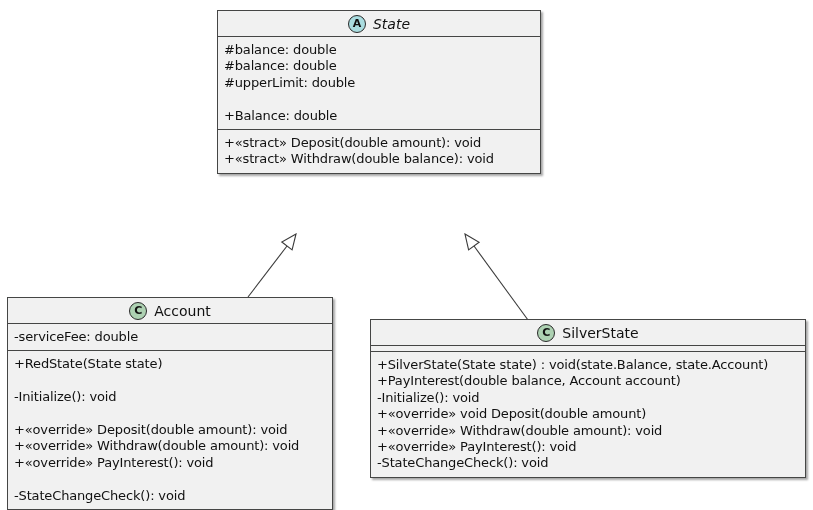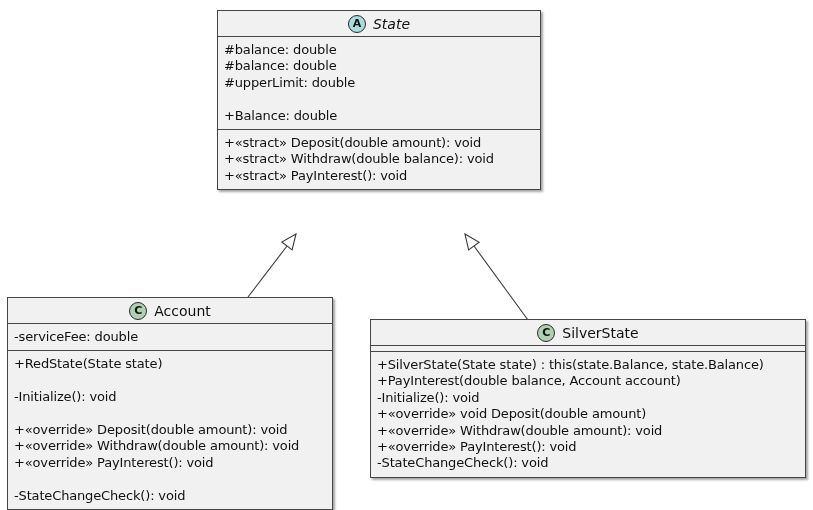--- a/index.html
+++ b/index.html
@@ -90,21 +90,20 @@
     <div class="uml-section uml-fields">
         <div class="member-line">#balance: double</div>
         <div class="member-line">#balance: double</div>
         <div class="member-line">#upperLimit: double</div>
         <div class="member-line">&nbsp;</div>
         <div class="member-line">+Balance: double</div>
       </div>
     <div class="uml-section uml-methods">
         <div class="member-line">+«stract» Deposit(double amount): void</div>
         <div class="member-line">+«stract» Withdraw(double balance): void</div>
-        <div class="member-line">+«stract» PayInterest(): void</div>
       </div>
   </div>
 
   <div class="uml-class" style="left:7px; top:297px; width:324px;">
     <div class="uml-header">
       <span class="stereo-circle stereo-class">C</span>
       <span class="uml-title">Account</span>
     </div>
     <div class="uml-section uml-fields">
         <div class="member-line">-serviceFee: double</div>
@@ -122,21 +121,21 @@
       </div>
   </div>
 
   <div class="uml-class" style="left:370px; top:319px; width:434px;">
     <div class="uml-header">
       <span class="stereo-circle stereo-class">C</span>
       <span class="uml-title">SilverState</span>
     </div>
     <div class="uml-section uml-fields uml-fields-empty"></div>
     <div class="uml-section uml-methods">
-        <div class="member-line">+SilverState(State state) : this(state.Balance, state.Balance)</div>
+        <div class="member-line">+SilverState(State state) : void(state.Balance, state.Account)</div>
         <div class="member-line">+PayInterest(double balance, Account account)</div>
         <div class="member-line">-Initialize(): void</div>
         <div class="member-line">+«override» void Deposit(double amount)</div>
         <div class="member-line">+«override» Withdraw(double amount): void</div>
         <div class="member-line">+«override» PayInterest(): void</div>
         <div class="member-line">-StateChangeCheck(): void</div>
       </div>
   </div>
 
 </div>

